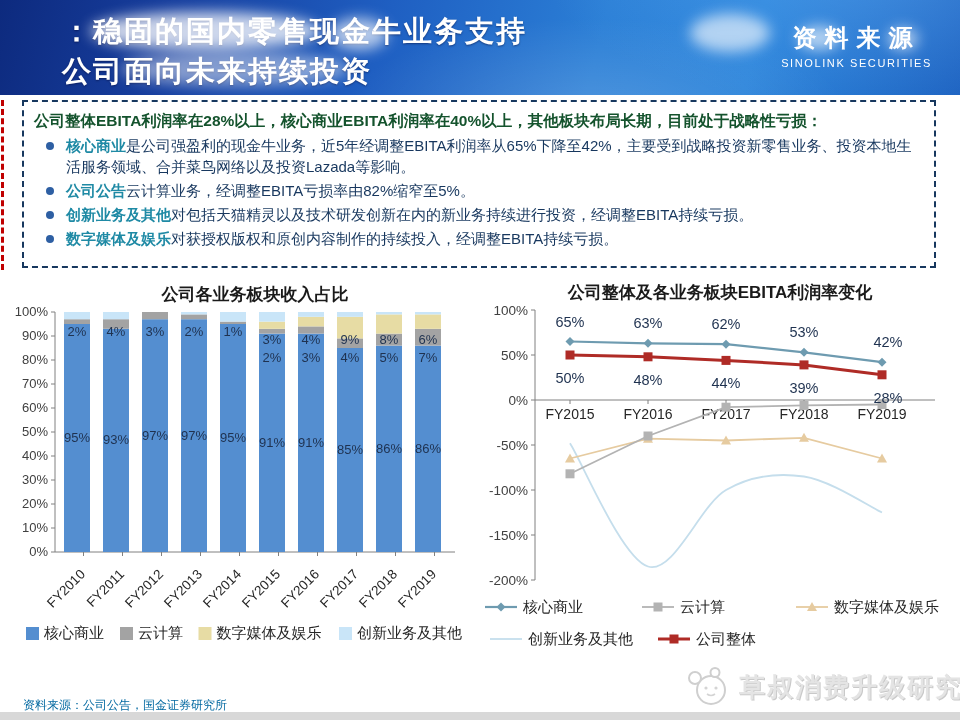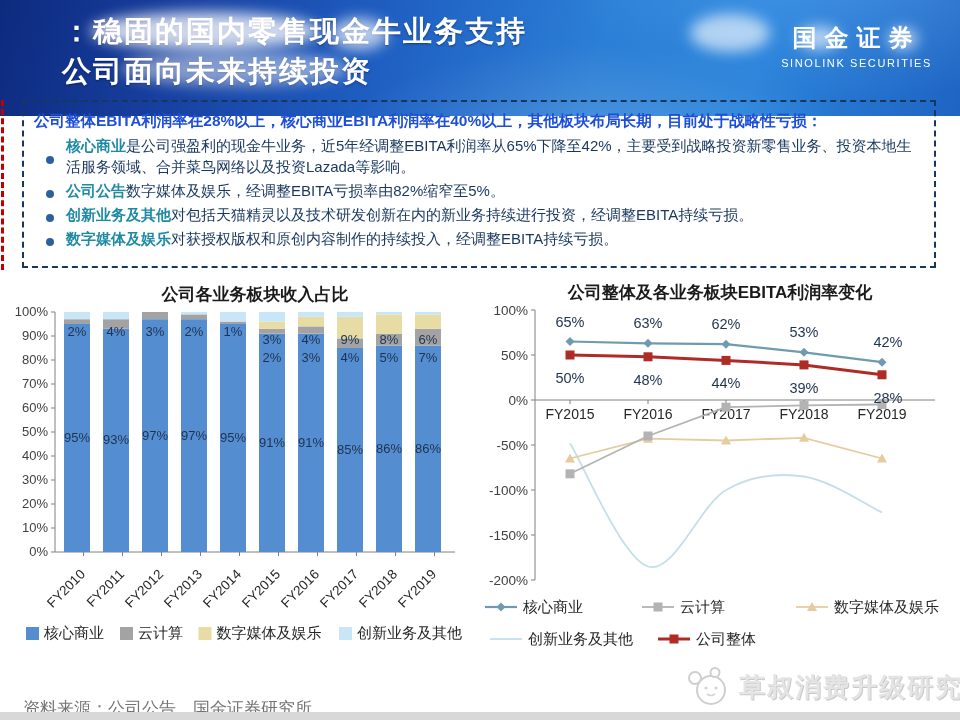--- a/index.html
+++ b/index.html
@@ -1,67 +1,67 @@
 <!DOCTYPE html>
 <html><head>
 <meta charset="utf-8">
 <style>
   html,body{margin:0;padding:0;background:#fff;}
   #slide{position:relative;width:960px;height:720px;background:#ffffff;overflow:hidden;
          font-family:"Liberation Sans","DejaVu Sans",sans-serif;}
 
   
-  #header{position:absolute;left:0;top:0;width:960px;height:116px;
+  #header{position:absolute;left:0;top:0;width:960px;height:95px;
     background:
       radial-gradient(ellipse 420px 160px at 62% 120%, rgba(255,255,255,0.16), rgba(255,255,255,0) 60%),
       radial-gradient(ellipse 500px 220px at 90% -40%, rgba(120,190,255,0.35), rgba(255,255,255,0) 65%),
       linear-gradient(104deg,#0d2a7e 0%,#173f9f 18%,#1f5fc2 40%,#2b7fd6 62%,#2a83da 78%,#1f64c2 100%);}
   .title-line{position:absolute;left:62px;color:#fff;font-weight:bold;font-size:29px;
     letter-spacing:2px;white-space:nowrap;text-shadow:0 1px 2px rgba(0,0,40,.45);}
   #title-line-1{top:12px;}
   #title-line-2{top:52px;text-align:center;}
   .smudge{position:absolute;background:rgba(255,255,255,.78);border-radius:50%;filter:blur(7px);pointer-events:none;}
   #logo{position:absolute;right:28px;top:22px;text-align:center;color:#fff;}
   #logo-cn{font-size:24px;font-weight:bold;letter-spacing:8px;}
   #logo-en{font-size:11px;font-weight:normal;letter-spacing:1.6px;margin-top:3px;}
 
   
   #red-edge{position:absolute;left:1px;top:100px;height:170px;width:0;border-left:3px dashed #c00000;}
 
   
   #summary-box{position:absolute;left:22px;top:100px;width:914px;height:168px;
     border:2px dashed #17375e;box-sizing:border-box;padding:6px 10px 0 8px;}
-  #summary-headline{color:#1d4ed8;font-weight:bold;font-size:15.5px;line-height:21px;margin:2px 0 4px 2px;}
-  .bullet-row{display:flex;align-items:center;margin:3px 0 3px 14px;}
+  #summary-headline{color:#14532d;font-weight:bold;font-size:15.5px;line-height:21px;margin:2px 0 4px 2px;}
+  .bullet-row{display:flex;align-items:flex-start;margin:3px 0 3px 14px;}
   .dot{flex:0 0 auto;width:8px;height:8px;border-radius:50%;background:#2e5fa3;margin:7px 12px 0 0;}
   .bullet-body{font-size:15px;line-height:21px;color:#17375e;}
   .bullet-lead{color:#1f8aa5;font-weight:bold;}
 
   
   #bar-chart-svg{position:absolute;left:0px;top:282px;}
   #line-chart-svg{position:absolute;left:470px;top:282px;}
   svg text{font-family:"Liberation Sans","DejaVu Sans",sans-serif;}
 
   
   #watermark{position:absolute;left:685px;top:666px;display:flex;align-items:center;}
   #watermark-text{font-size:26px;font-weight:bold;letter-spacing:2px;color:#e4e4e4;
      text-shadow:1px 1px 0 #c9c9c9, -1px -1px 0 #ffffff;margin-left:8px;white-space:nowrap;}
-  #source-note{position:absolute;left:23px;top:697px;font-size:17px;color:#737373;font-family:Liberation Serif, serif;}
+  #source-note{position:absolute;left:23px;top:697px;font-size:12px;color:#0369a1;font-family:Liberation Serif, serif;}
   #bottom-strip{position:absolute;left:0;top:712px;width:960px;height:8px;background:#d8d8d8;}
 </style>
 </head>
 <body>
 
 <div id="slide">
 
   <div id="header">
     <div class="title-line" id="title-line-1">：稳固的国内零售现金牛业务支持</div>
     <div class="title-line" id="title-line-2">公司面向未来持续投资</div>
     <div id="logo">
-      <div id="logo-cn">国金证券</div>
+      <div id="logo-cn">资料来源</div>
       <div id="logo-en">SINOLINK SECURITIES</div>
     </div>
 
     <div class="smudge" style="left:90px;top:12px;width:230px;height:38px;"></div>
     <div class="smudge" style="left:330px;top:18px;width:58px;height:32px;opacity:.85;"></div>
     <div class="smudge" style="left:690px;top:14px;width:80px;height:38px;opacity:.8;"></div>
     <div class="smudge" style="left:120px;top:52px;width:230px;height:34px;opacity:.6;"></div>
     <div class="smudge" style="left:798px;top:26px;width:42px;height:24px;opacity:.8;"></div>
     <div class="smudge" style="left:888px;top:28px;width:30px;height:22px;opacity:.8;"></div>
   </div>
@@ -69,21 +69,21 @@
   <div id="red-edge"></div>
 
   <div id="summary-box">
     <div id="summary-headline">公司整体EBITA利润率在28%以上，核心商业EBITA利润率在40%以上，其他板块布局长期，目前处于战略性亏损：</div>
     <div class="bullet-row">
       <span class="dot"></span>
       <div class="bullet-body"><span class="bullet-lead">核心商业</span><span>是公司强盈利的现金牛业务，近5年经调整EBITA利润率从65%下降至42%，主要受到战略投资新零售业务、投资本地生活服务领域、合并菜鸟网络以及投资Lazada等影响。</span></div>
     </div>
     <div class="bullet-row">
       <span class="dot"></span>
-      <div class="bullet-body"><span class="bullet-lead">公司公告</span><span>数字媒体及娱乐，经调整EBITA亏损率由82%缩窄至5%。</span></div>
+      <div class="bullet-body"><span class="bullet-lead">公司公告</span><span>云计算业务，经调整EBITA亏损率由82%缩窄至5%。</span></div>
     </div>
     <div class="bullet-row">
       <span class="dot"></span>
       <div class="bullet-body"><span class="bullet-lead">创新业务及其他</span><span>对包括天猫精灵以及技术研发创新在内的新业务持续进行投资，经调整EBITA持续亏损。</span></div>
     </div>
     <div class="bullet-row">
       <span class="dot"></span>
       <div class="bullet-body"><span class="bullet-lead">数字媒体及娱乐</span><span>对获授权版权和原创内容制作的持续投入，经调整EBITA持续亏损。</span></div>
     </div>
   </div>

